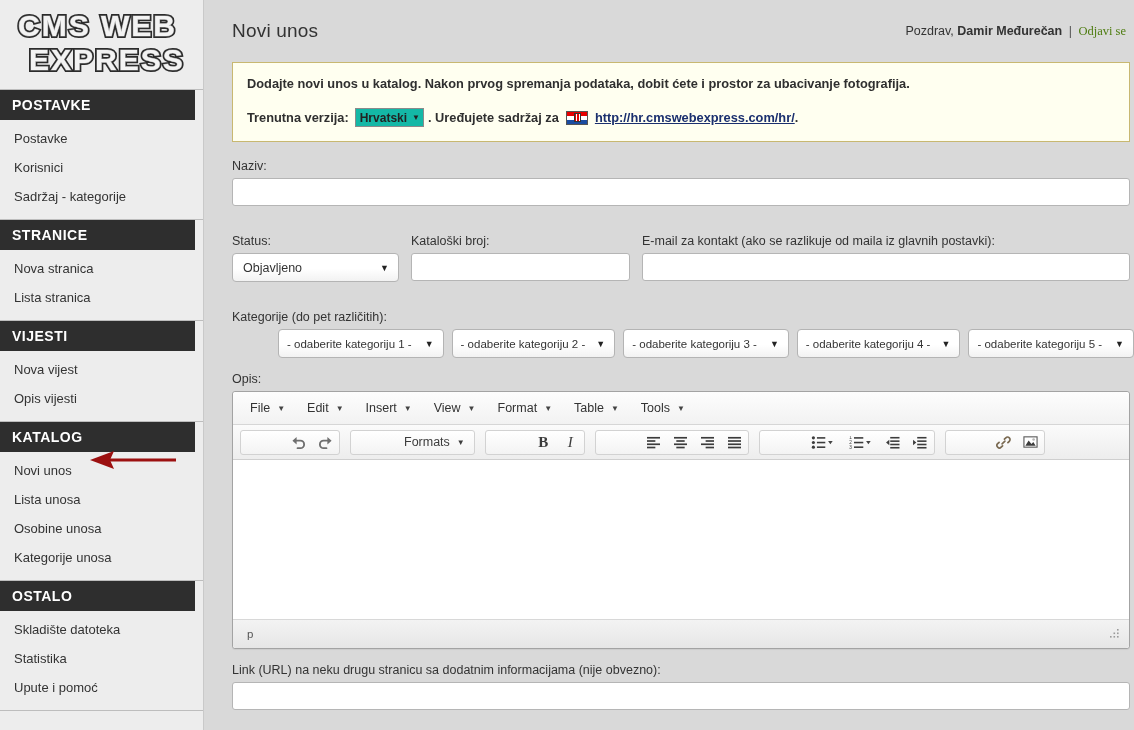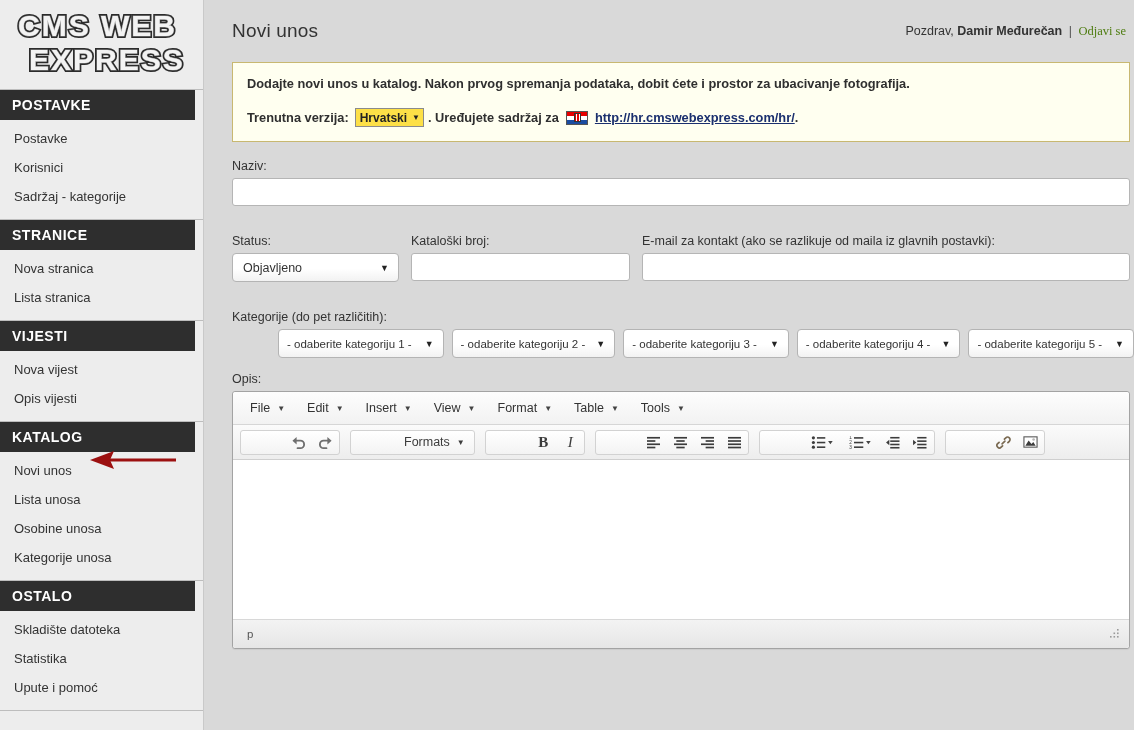--- a/index.html
+++ b/index.html
@@ -84,21 +84,21 @@
     padding: 13px 14px 14px 14px;
     margin-bottom: 17px;
   }
   .notice-line1 { font-size: 12.8px; color: #2f2f2f; margin-bottom: 17px; font-weight: 600; }
   .notice-line2 { font-size: 12.8px; color: #2f2f2f; display: flex; align-items: center; font-weight: 600;}
   .notice-line2 .lbl { margin-right: 6px; }
   .tiny-select {
     font-family: "Liberation Sans", sans-serif;
     font-size: 12px;
     border: 1px solid #8b8b8b;
-    background: #fde047;
+    background: #14b8a6;
     padding: 1px 3px 1px 4px;
     height: 19px;
     display: inline-flex; align-items: center;
     cursor: pointer;
     color: #222;
   }
   .tiny-select .car { margin-left: 5px; font-size: 8px; }
   .notice-line2 .after-sel { margin: 0 5px 0 4px; }
   .flag {
     display:inline-block; width: 22px; height: 14px;
@@ -563,16 +563,20 @@
               <rect x="6.5" y="5.5" width="1.6" height="1.6"></rect>
                 <rect x="10" y="5.5" width="1.6" height="1.6"></rect>
               <rect x="3" y="9" width="1.6" height="1.6"></rect>
                 <rect x="6.5" y="9" width="1.6" height="1.6"></rect>
                 <rect x="10" y="9" width="1.6" height="1.6"></rect>
             </g>
           </svg>
         </div>
       </div>
 
+      <div class="bottom-label">
+        <label class="fld-label">Link (URL) na neku drugu stranicu sa dodatnim informacijama (nije obvezno):</label>
+        <input class="txtinput w-full" type="text" value="" style="">
+      </div>
 
     </div>
   </div>
 </div>
 
 </body></html>

